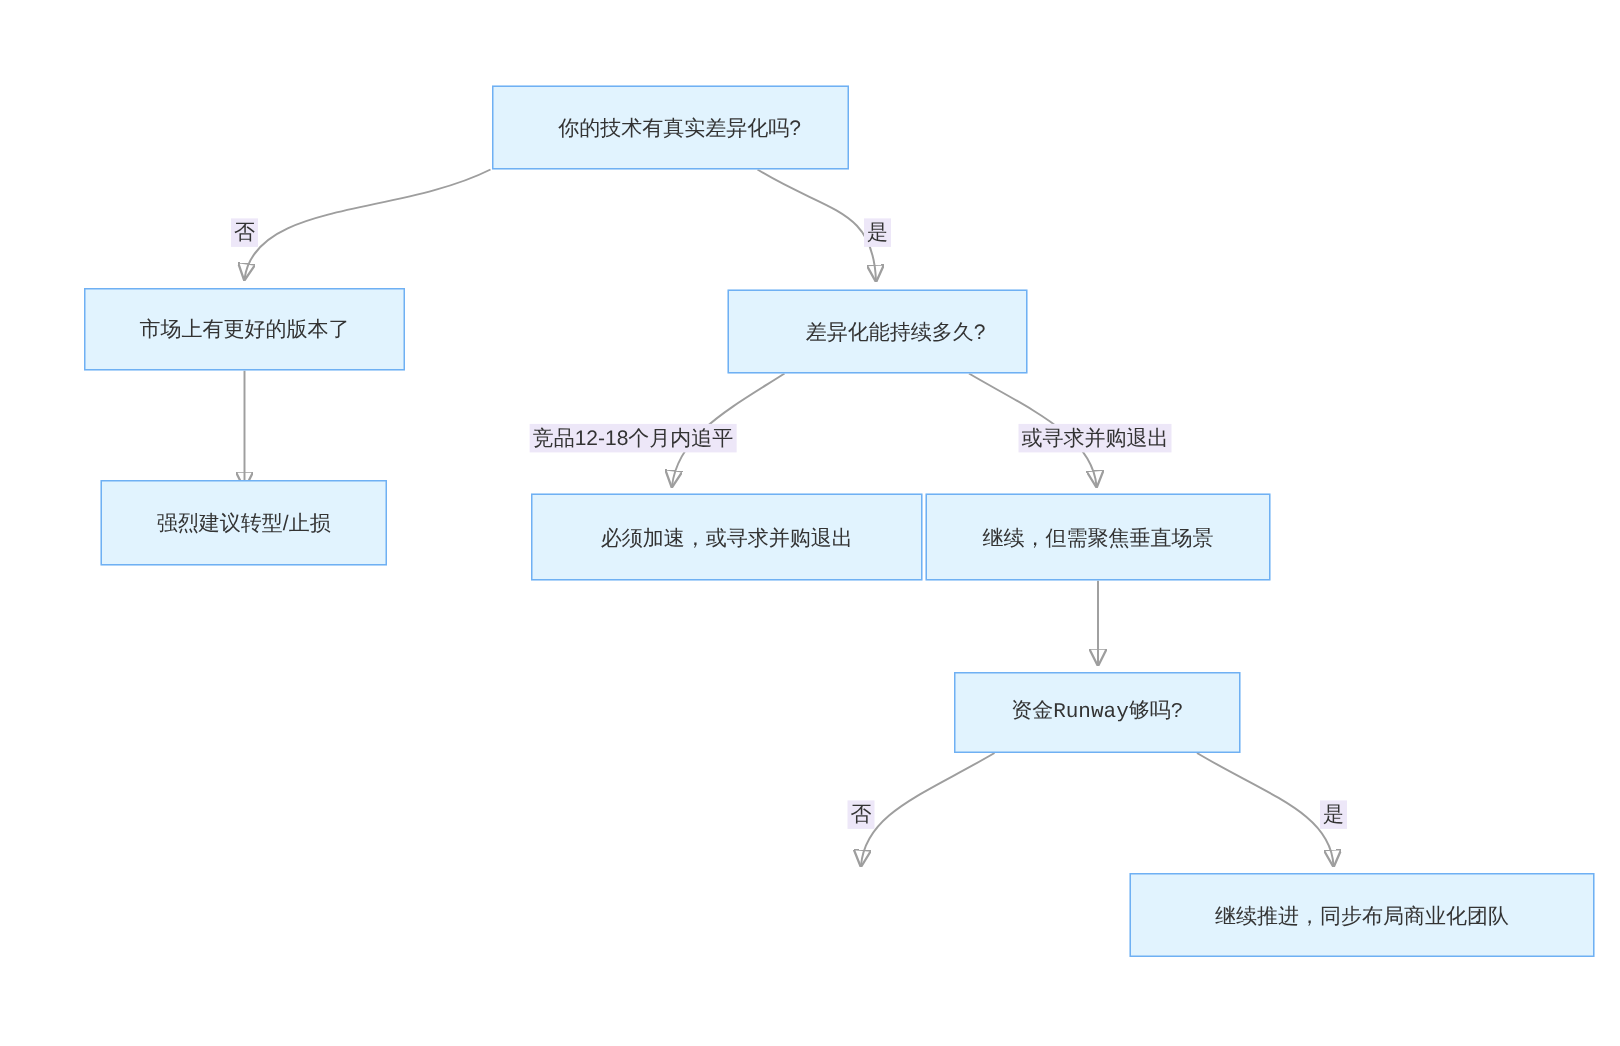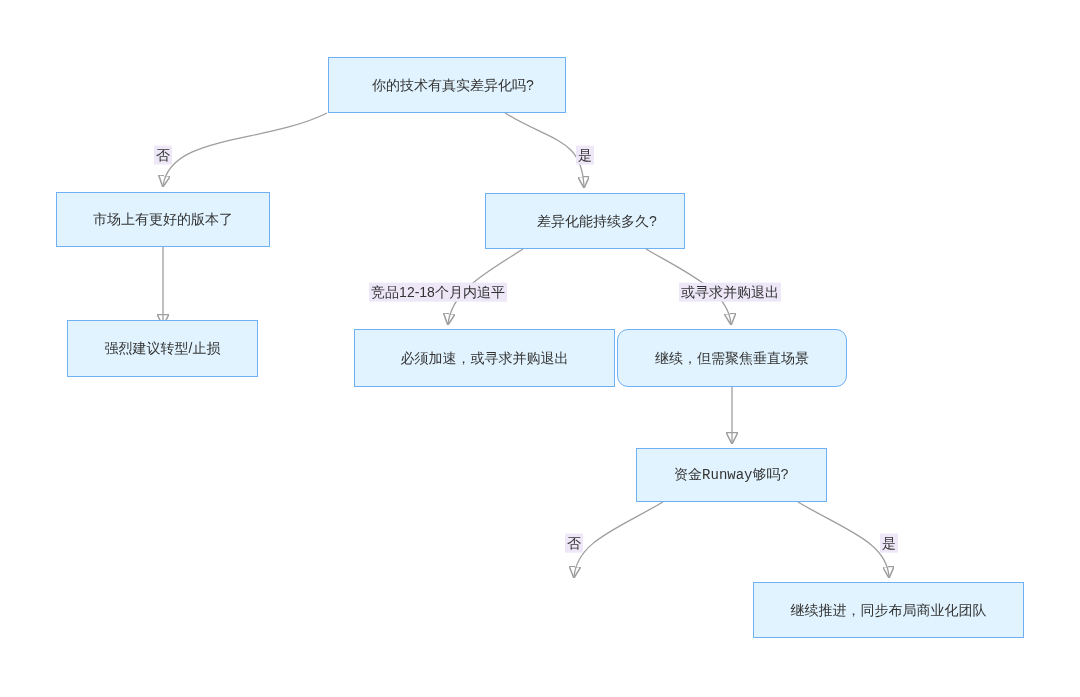--- a/index.html
+++ b/index.html
@@ -85,38 +85,38 @@
   </div>
 
   <div class="node" style="left:485px; top:193px; width:200px; height:56px;padding-left:24px;">
     <span>差异化能持续多久?</span>
   </div>
 
   <div class="node" style="left:318px; top:329px; width:261px; height:58px;margin-left:36px;">
     <span>必须加速，或寻求并购退出</span>
   </div>
 
-  <div class="node" style="left:617px; top:329px; width:230px; height:58px;border-radius:11px;">
+  <div class="node" style="left:617px; top:329px; width:230px; height:58px;">
     <span>继续，但需聚焦垂直场景</span>
   </div>
 
   <div class="node" style="left:636px; top:448px; width:191px; height:54px;font-family:Liberation Mono, monospace;">
     <span>资金Runway够吗?</span>
   </div>
 
 
-  <div class="node" style="left:753px; top:582px; width:271px; height:56px;">
+  <div class="node" style="left:753px; top:582px; width:310px; height:56px;">
     <span>继续推进，同步布局商业化团队</span>
   </div>
 
   <div class="edge-label" style="left:163px; top:155px;">否</div>
 
   <div class="edge-label" style="left:585px; top:155px;">是</div>
 
-  <div class="edge-label" style="left:438px; top:292px;">竞品12-18个月内追平</div>
+  <div class="edge-label" style="left:422px; top:292px;">竞品12-18个月内追平</div>
 
   <div class="edge-label" style="left:730px; top:292px;">或寻求并购退出</div>
 
   <div class="edge-label" style="left:574px; top:543px;">否</div>
 
   <div class="edge-label" style="left:889px; top:543px;">是</div>
 
 </div>
 
 </body></html>

